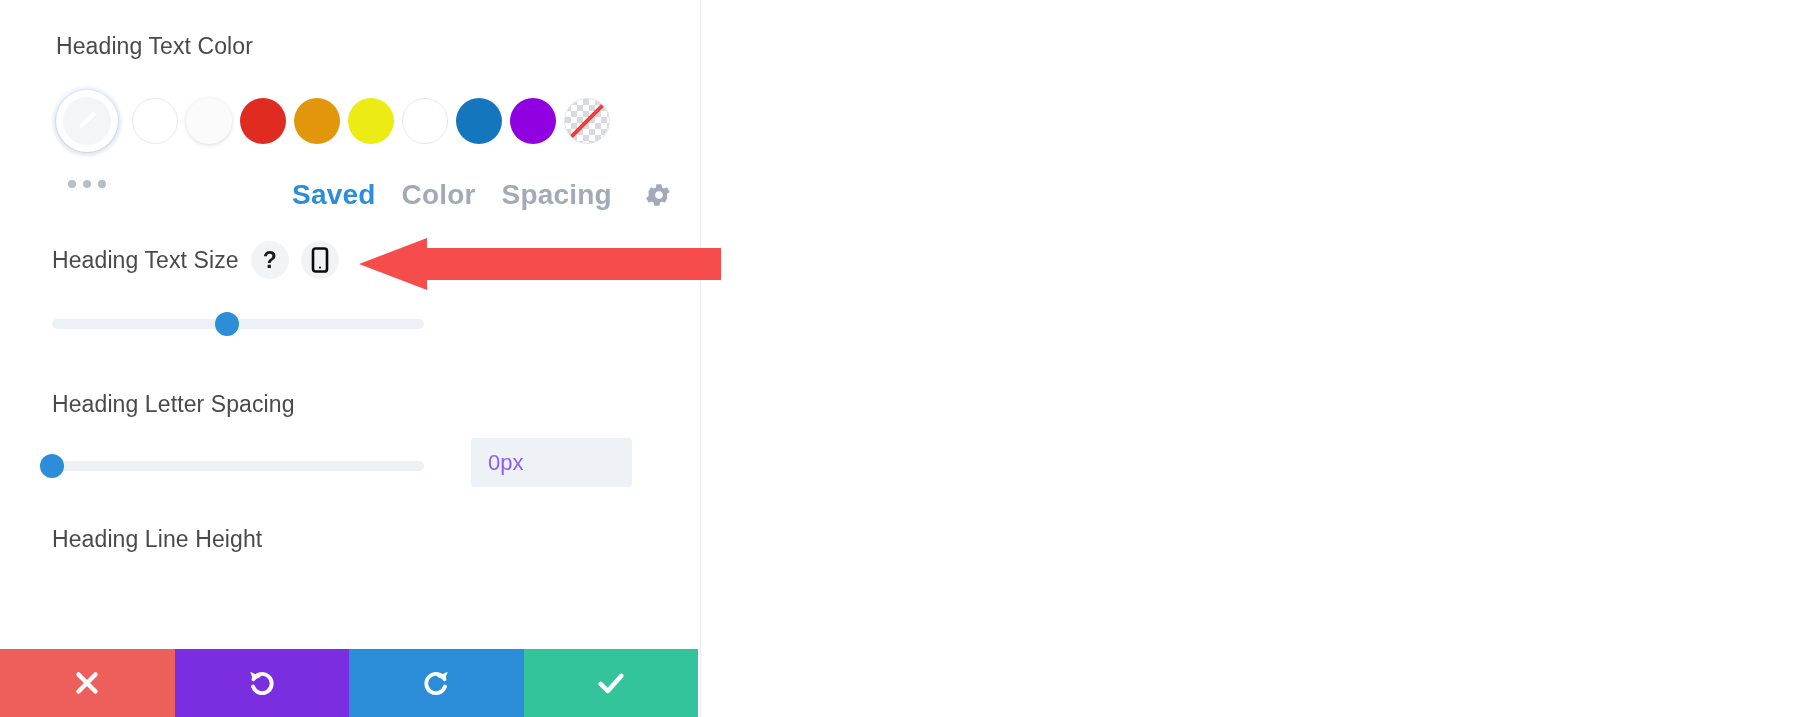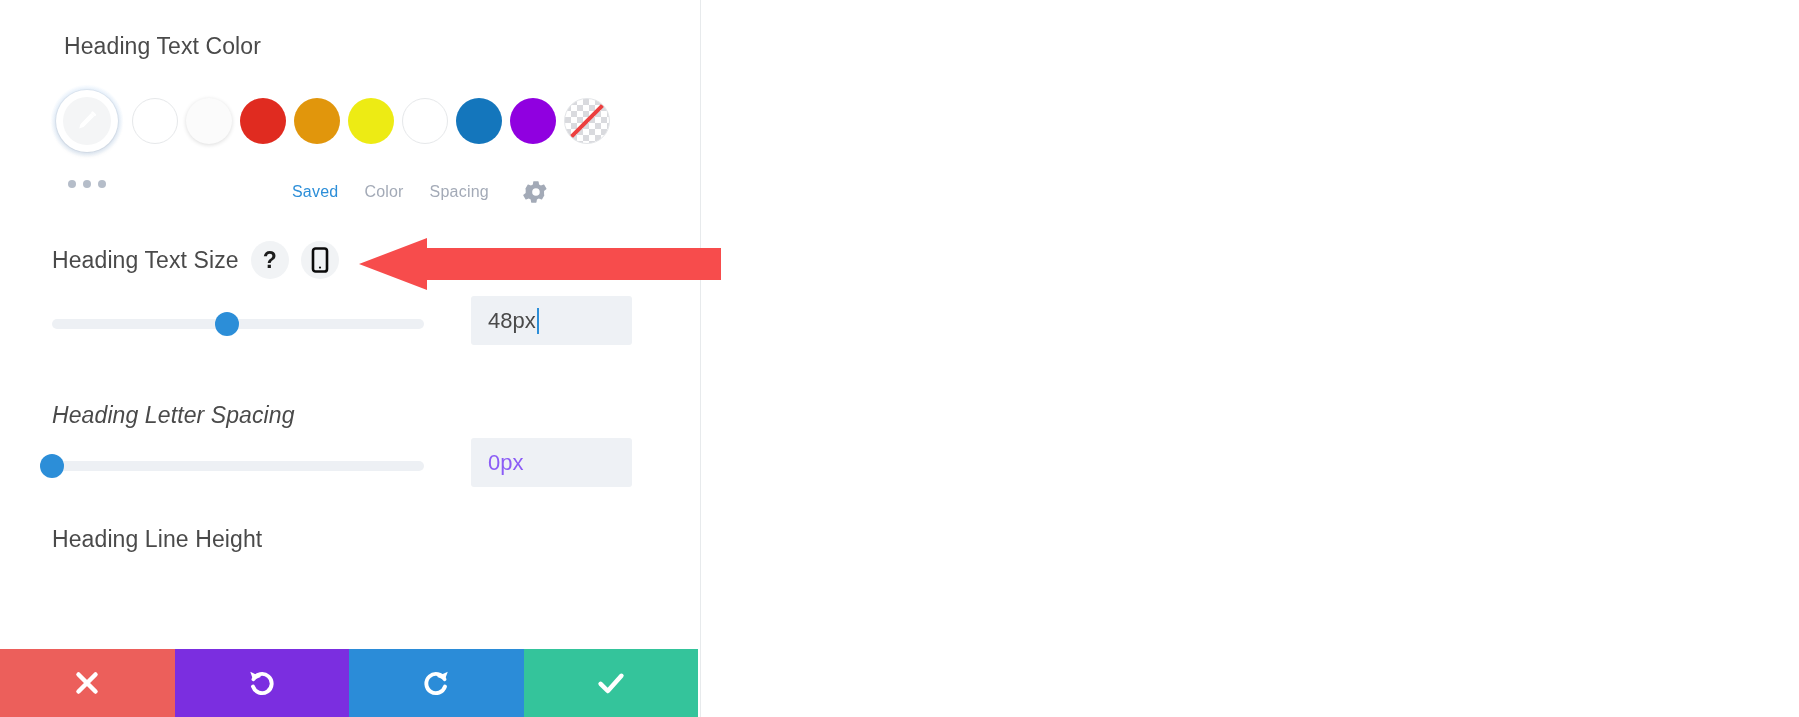--- a/index.html
+++ b/index.html
@@ -52,21 +52,21 @@
   .field-label {
     font-size: 23px;
     color: #4a4a4a;
     font-weight: 400;
     letter-spacing: .1px;
     white-space: nowrap;
   }
 
   
   .color-section { position: absolute; left: 0; top: 0; width: 698px; }
-  .color-title { position: absolute; left: 64px; top: 33px; }
+  .color-title { position: absolute; left: 56px; top: 33px; }
 
   .swatch-row {
     position: absolute;
     left: 46px;
     top: 88px;
     display: flex;
     align-items: center;
     height: 66px;
   }
 
@@ -154,22 +154,22 @@
 
   .tabs {
     position: absolute;
     left: 292px;
     top: 179px;
     display: flex;
     align-items: center;
     gap: 26px;
   }
   .tab {
-    font-size: 16px;
-    font-weight: 400;
+    font-size: 28px;
+    font-weight: 700;
     color: #a3aab7;
     cursor: pointer;
     letter-spacing: .2px;
   }
   .tab.active { color: #2c8ed8; }
   .gear { margin-left: 8px; cursor: pointer; display: block; line-height: 0; }
 
   
   .control { position: absolute; left: 0; width: 698px; }
 
@@ -346,29 +346,25 @@
             <circle cx="11" cy="20.6" r="1.1" fill="#0b0b0b"></circle>
           </svg>
         </span>
       </div>
 
       <div class="slider-row" style="top:58px;">
         <div class="track-wrap">
           <div class="track"></div>
           <div class="thumb" id="size-thumb" style="left: 47%;"></div>
         </div>
-        <div class="value-box">
-          <span class="value-text">48px</span>
-          <span class="caret"></span>
-        </div>
       </div>
     </div>
 
     <div class="control" style="top:386px;">
-      <div class="control-head" style="top:16px;font-style:italic;">
+      <div class="control-head" style="top:5px;">
         <span class="field-label">Heading Letter Spacing</span>
       </div>
 
       <div class="slider-row" style="top:55px;">
         <div class="track-wrap">
           <div class="track"></div>
           <div class="thumb" id="spacing-thumb" style="left: 0%;"></div>
         </div>
         <div class="value-box">
           <span class="value-text placeholder">0px</span>

